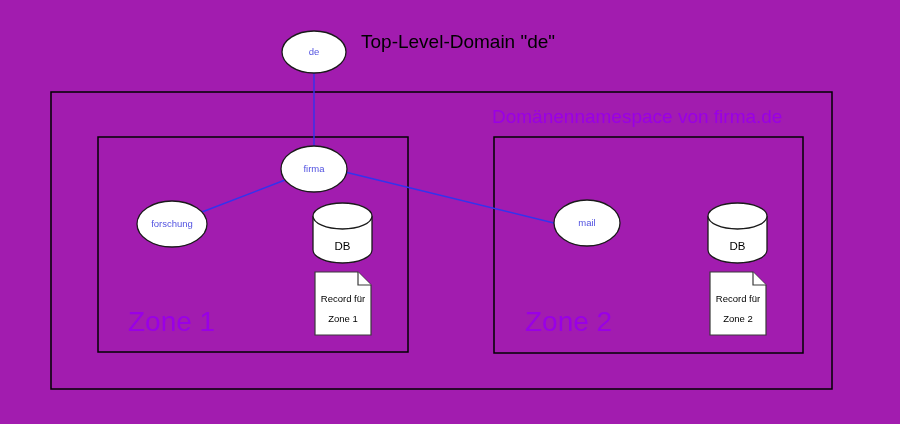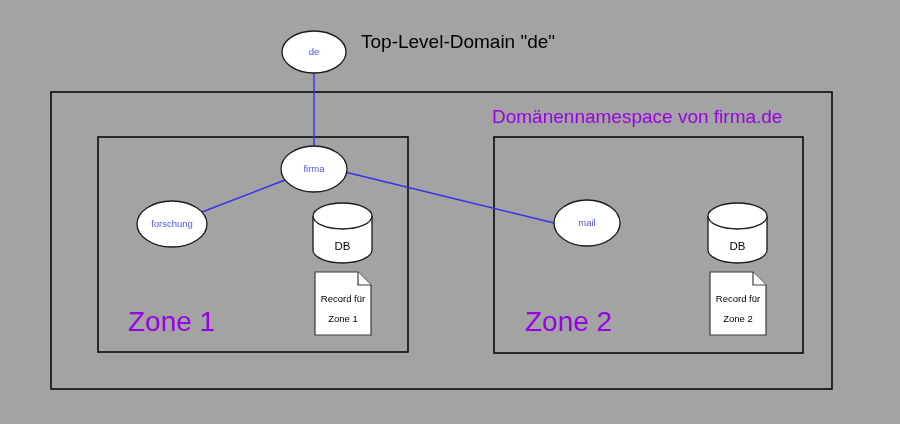--- a/index.html
+++ b/index.html
@@ -4,21 +4,21 @@
 <style>
   html, body {
     margin: 0;
     padding: 0;
     background: #ffffff;
   }
   .stage {
     position: relative;
     width: 900px;
     height: 424px;
-    background: #a3a3a3;
+    background: #a21caf;
     overflow: hidden;
   }
   svg text {
     font-family: "Liberation Sans", sans-serif;
   }
   .box {
     fill: none;
     stroke: #000000;
     stroke-width: 1.5;
   }

